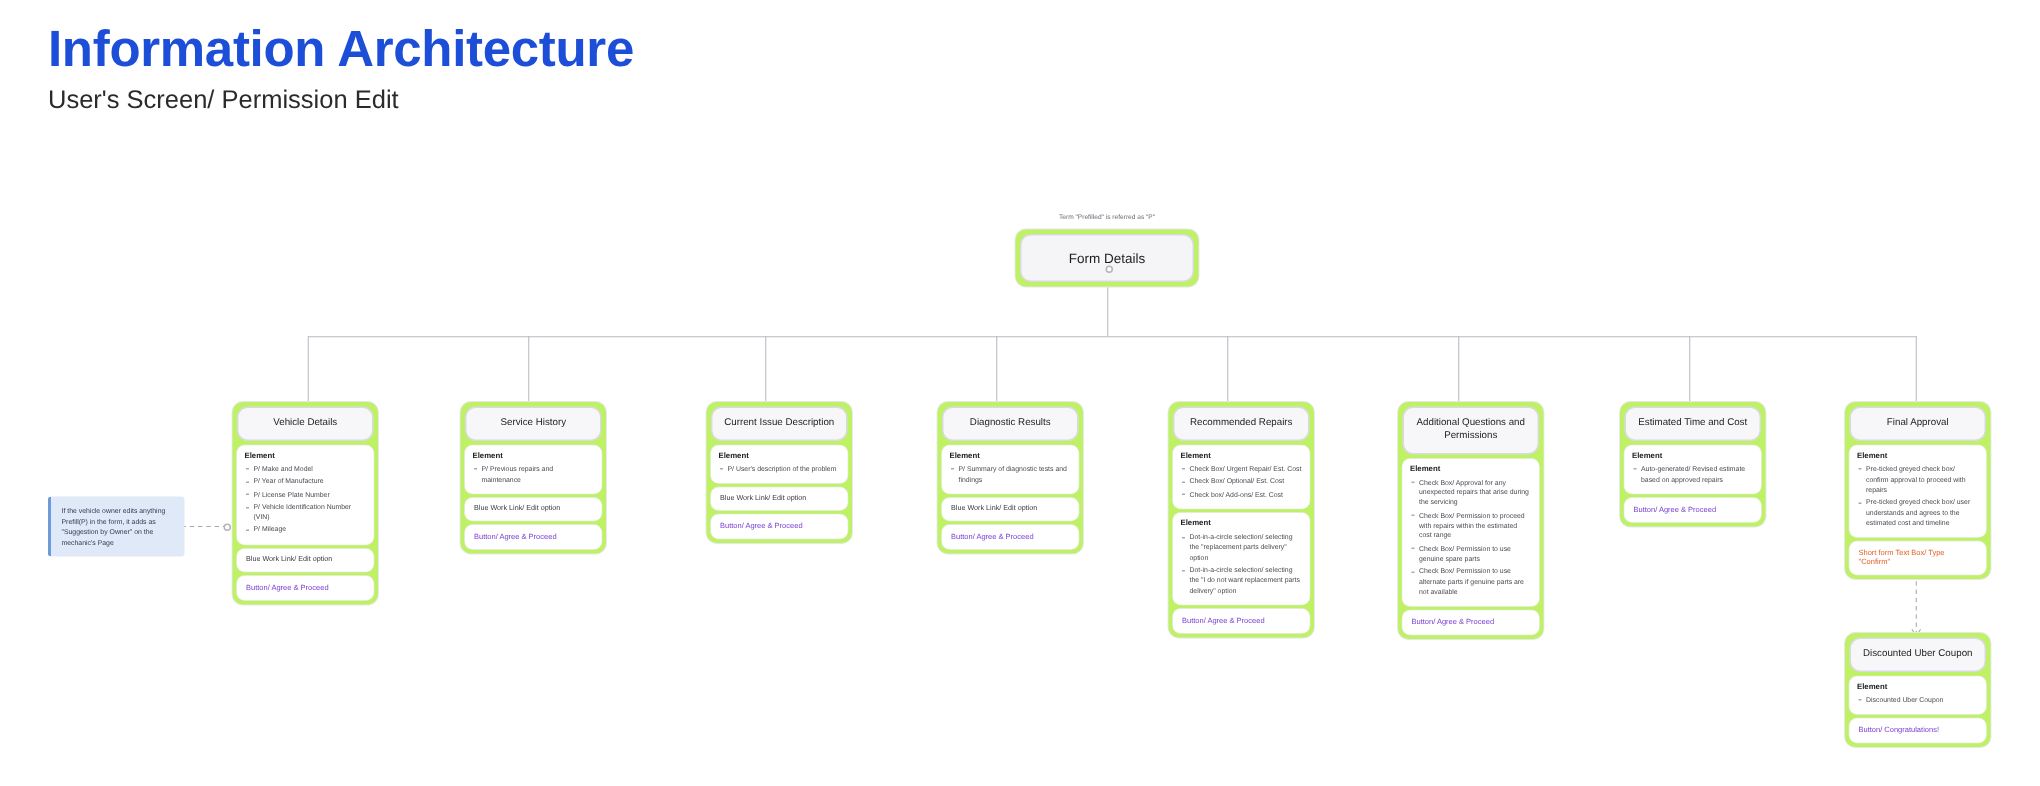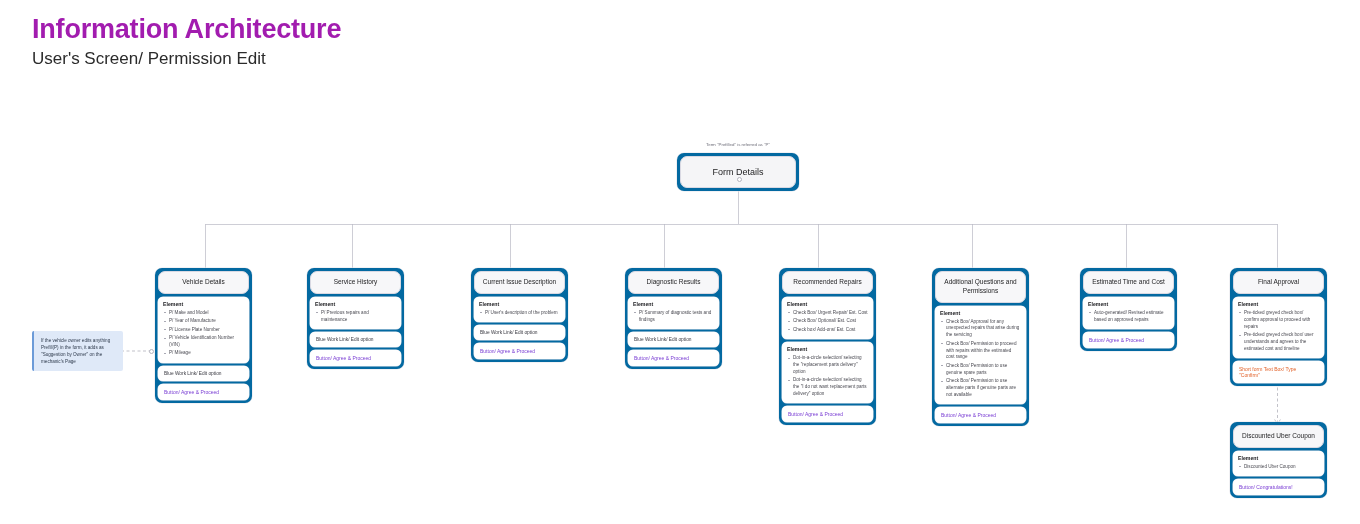--- a/index.html
+++ b/index.html
@@ -13,23 +13,23 @@
     position: relative;
     overflow: hidden;
     font-family: "Liberation Sans", sans-serif;
     color: #2b2b2b;
     -webkit-font-smoothing: antialiased;
   }
 
   
   #header { position: absolute; left: 32px; top: 14px; }
   #header .title {
-    font-size: 27px;
+    font-size: 34px;
     font-weight: bold;
-    color: #a21caf;
+    color: #1d4ed8;
     letter-spacing: -0.2px;
     line-height: 1.15;
     margin: 0;
   }
   #header .subtitle {
     font-size: 17px;
     color: #2b2b2b;
     margin: 4px 0 0 0;
     line-height: 1.2;
   }
@@ -39,21 +39,21 @@
     position: absolute;
     left: 0; top: 0;
     width: 1360px; height: 524px;
   }
   #wires { position: absolute; left: 0; top: 0; }
 
   
   .node {
     position: absolute;
     border-radius: 7px;
-    background: #0369a1;
+    background: #bef264;
     box-shadow: 0 0 0 0.6px #e6e6ec;
   }
   .node-head {
     border: 0.8px solid #d9d9e3;
     border-radius: 7px;
     background: #f7f7f9;
     text-align: center;
     font-size: 6.5px;
     color: #1d1d1f;
     padding: 6px 4px;

